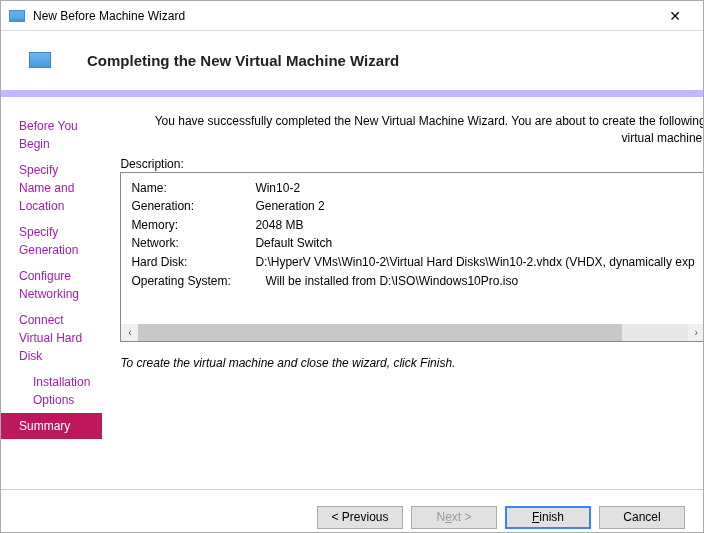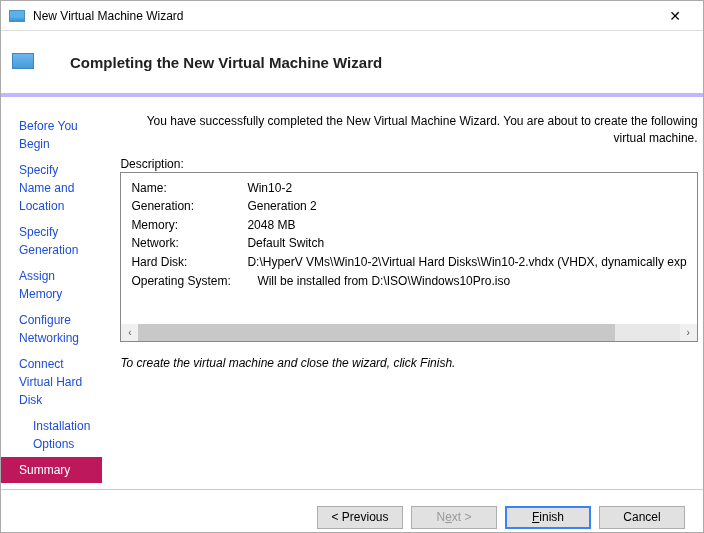--- a/index.html
+++ b/index.html
@@ -31,22 +31,22 @@
   .titlebar .close {
     width: 40px; height: 28px;
     display: flex; align-items: center; justify-content: center;
     font-size: 14px;
     font-family: Arial, sans-serif;
   }
   .header {
     height: 66px;
     display: flex;
     align-items: center;
-    padding-left: 11px;
-    border-bottom: 4px solid #c4b5fd;
+    padding-left: 28px;
+    border-bottom: 7px solid #c4b5fd;
   }
   .header .header-icon {
     width: 22px; height: 16px;
     background: linear-gradient(to bottom, #6bb8ee, #4a9ad8);
     border: 1px solid #3b87c4;
     margin-right: 36px;
     margin-top: -2px;
   }
   .header h1 {
     font-size: 15px;
@@ -59,21 +59,21 @@
     height: 392px;
   }
   .sidebar {
     width: 197px;
     padding: 16px 0 0 0;
     border-right: none;
   }
   .sidebar .step {
     padding: 4px 12px 4px 18px;
     cursor: default;
-    color: #1d4ed8;
+    color: #a21caf;
     line-height: 1.5;
   }
   .sidebar .step.sub { padding-left: 32px; }
   .sidebar .step.selected {
     background: #be185d;
     color: #fff;
   }
   .main {
     flex: 1;
     padding: 16px 18px 0 18px;
@@ -85,21 +85,21 @@
     border: 1px solid #888;
     height: 170px;
     position: relative;
     overflow: hidden;
   }
   .desc-content {
     padding: 6px 10px;
   }
   .desc-row { display: flex; line-height: 1.55; white-space: nowrap; gap: 16px; }
   .desc-key { width: 100px; flex-shrink: 0; }
-  .desc-val { flex: 1; overflow: hidden; }
+  .desc-val { flex: 1; overflow: hidden; margin-left: 8px; }
   .hscroll {
     position: absolute;
     left: 0; right: 0; bottom: 0;
     height: 17px;
     background: #f0f0f0;
     display: flex;
     align-items: center;
   }
   .hscroll .arrow {
     width: 17px; height: 17px;
@@ -143,35 +143,34 @@
     line-height: 19px;
   }
   .btn-text { display: inline-block; }
   .u { text-decoration: underline; }
 </style>
 </head>
 <body>
 
 <div class="titlebar">
   <div class="app-icon"></div>
-  <div class="title">New Virtual Machine Wizard</div>
+  <div class="title">New Before Machine Wizard</div>
   <div class="close">✕</div>
 </div>
 
 <div class="header">
   <div class="header-icon"></div>
   <h1>Completing the New Virtual Machine Wizard</h1>
 </div>
 
 <div class="body">
   <div class="sidebar">
     <div class="step">Before You Begin</div>
     <div class="step">Specify Name and Location</div>
     <div class="step">Specify Generation</div>
-    <div class="step">Assign Memory</div>
     <div class="step">Configure Networking</div>
     <div class="step">Connect Virtual Hard Disk</div>
     <div class="step sub">Installation Options</div>
     <div class="step selected">Summary</div>
   </div>
 
   <div class="main">
     <div class="intro">You have successfully completed the New Virtual Machine Wizard. You are about to create the following virtual machine.</div>
     <div class="desc-label">Description:</div>
 

